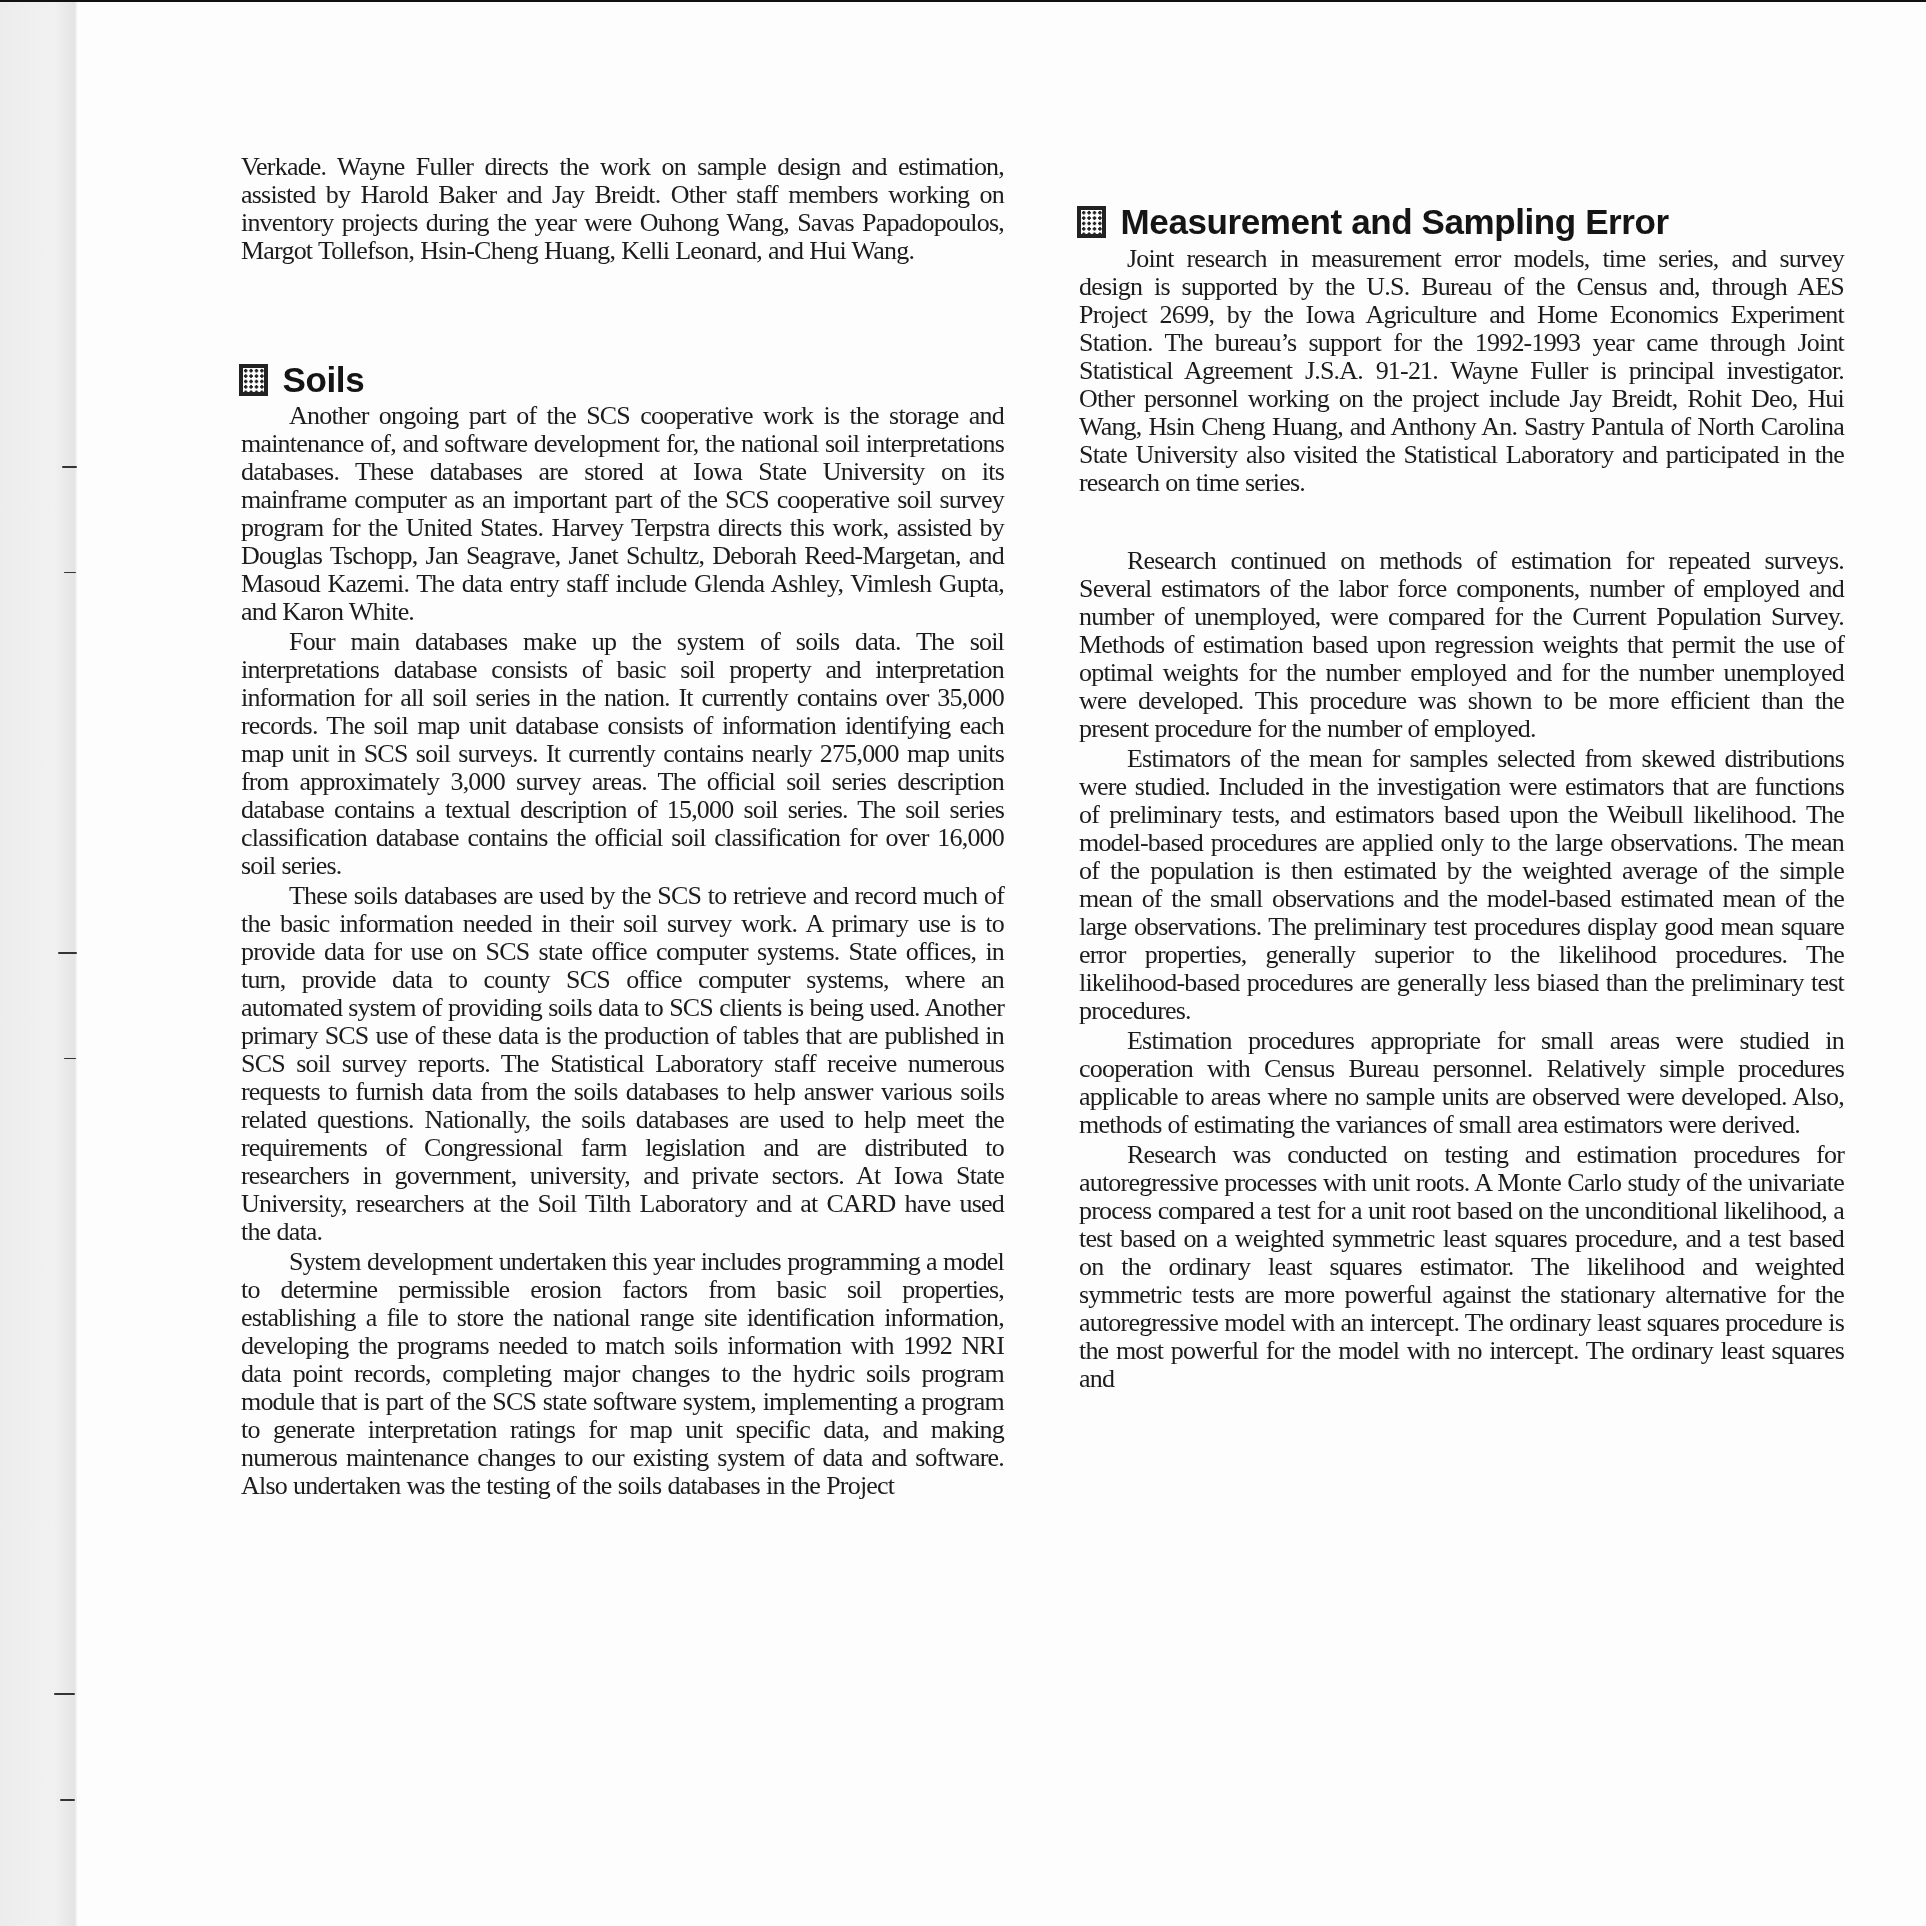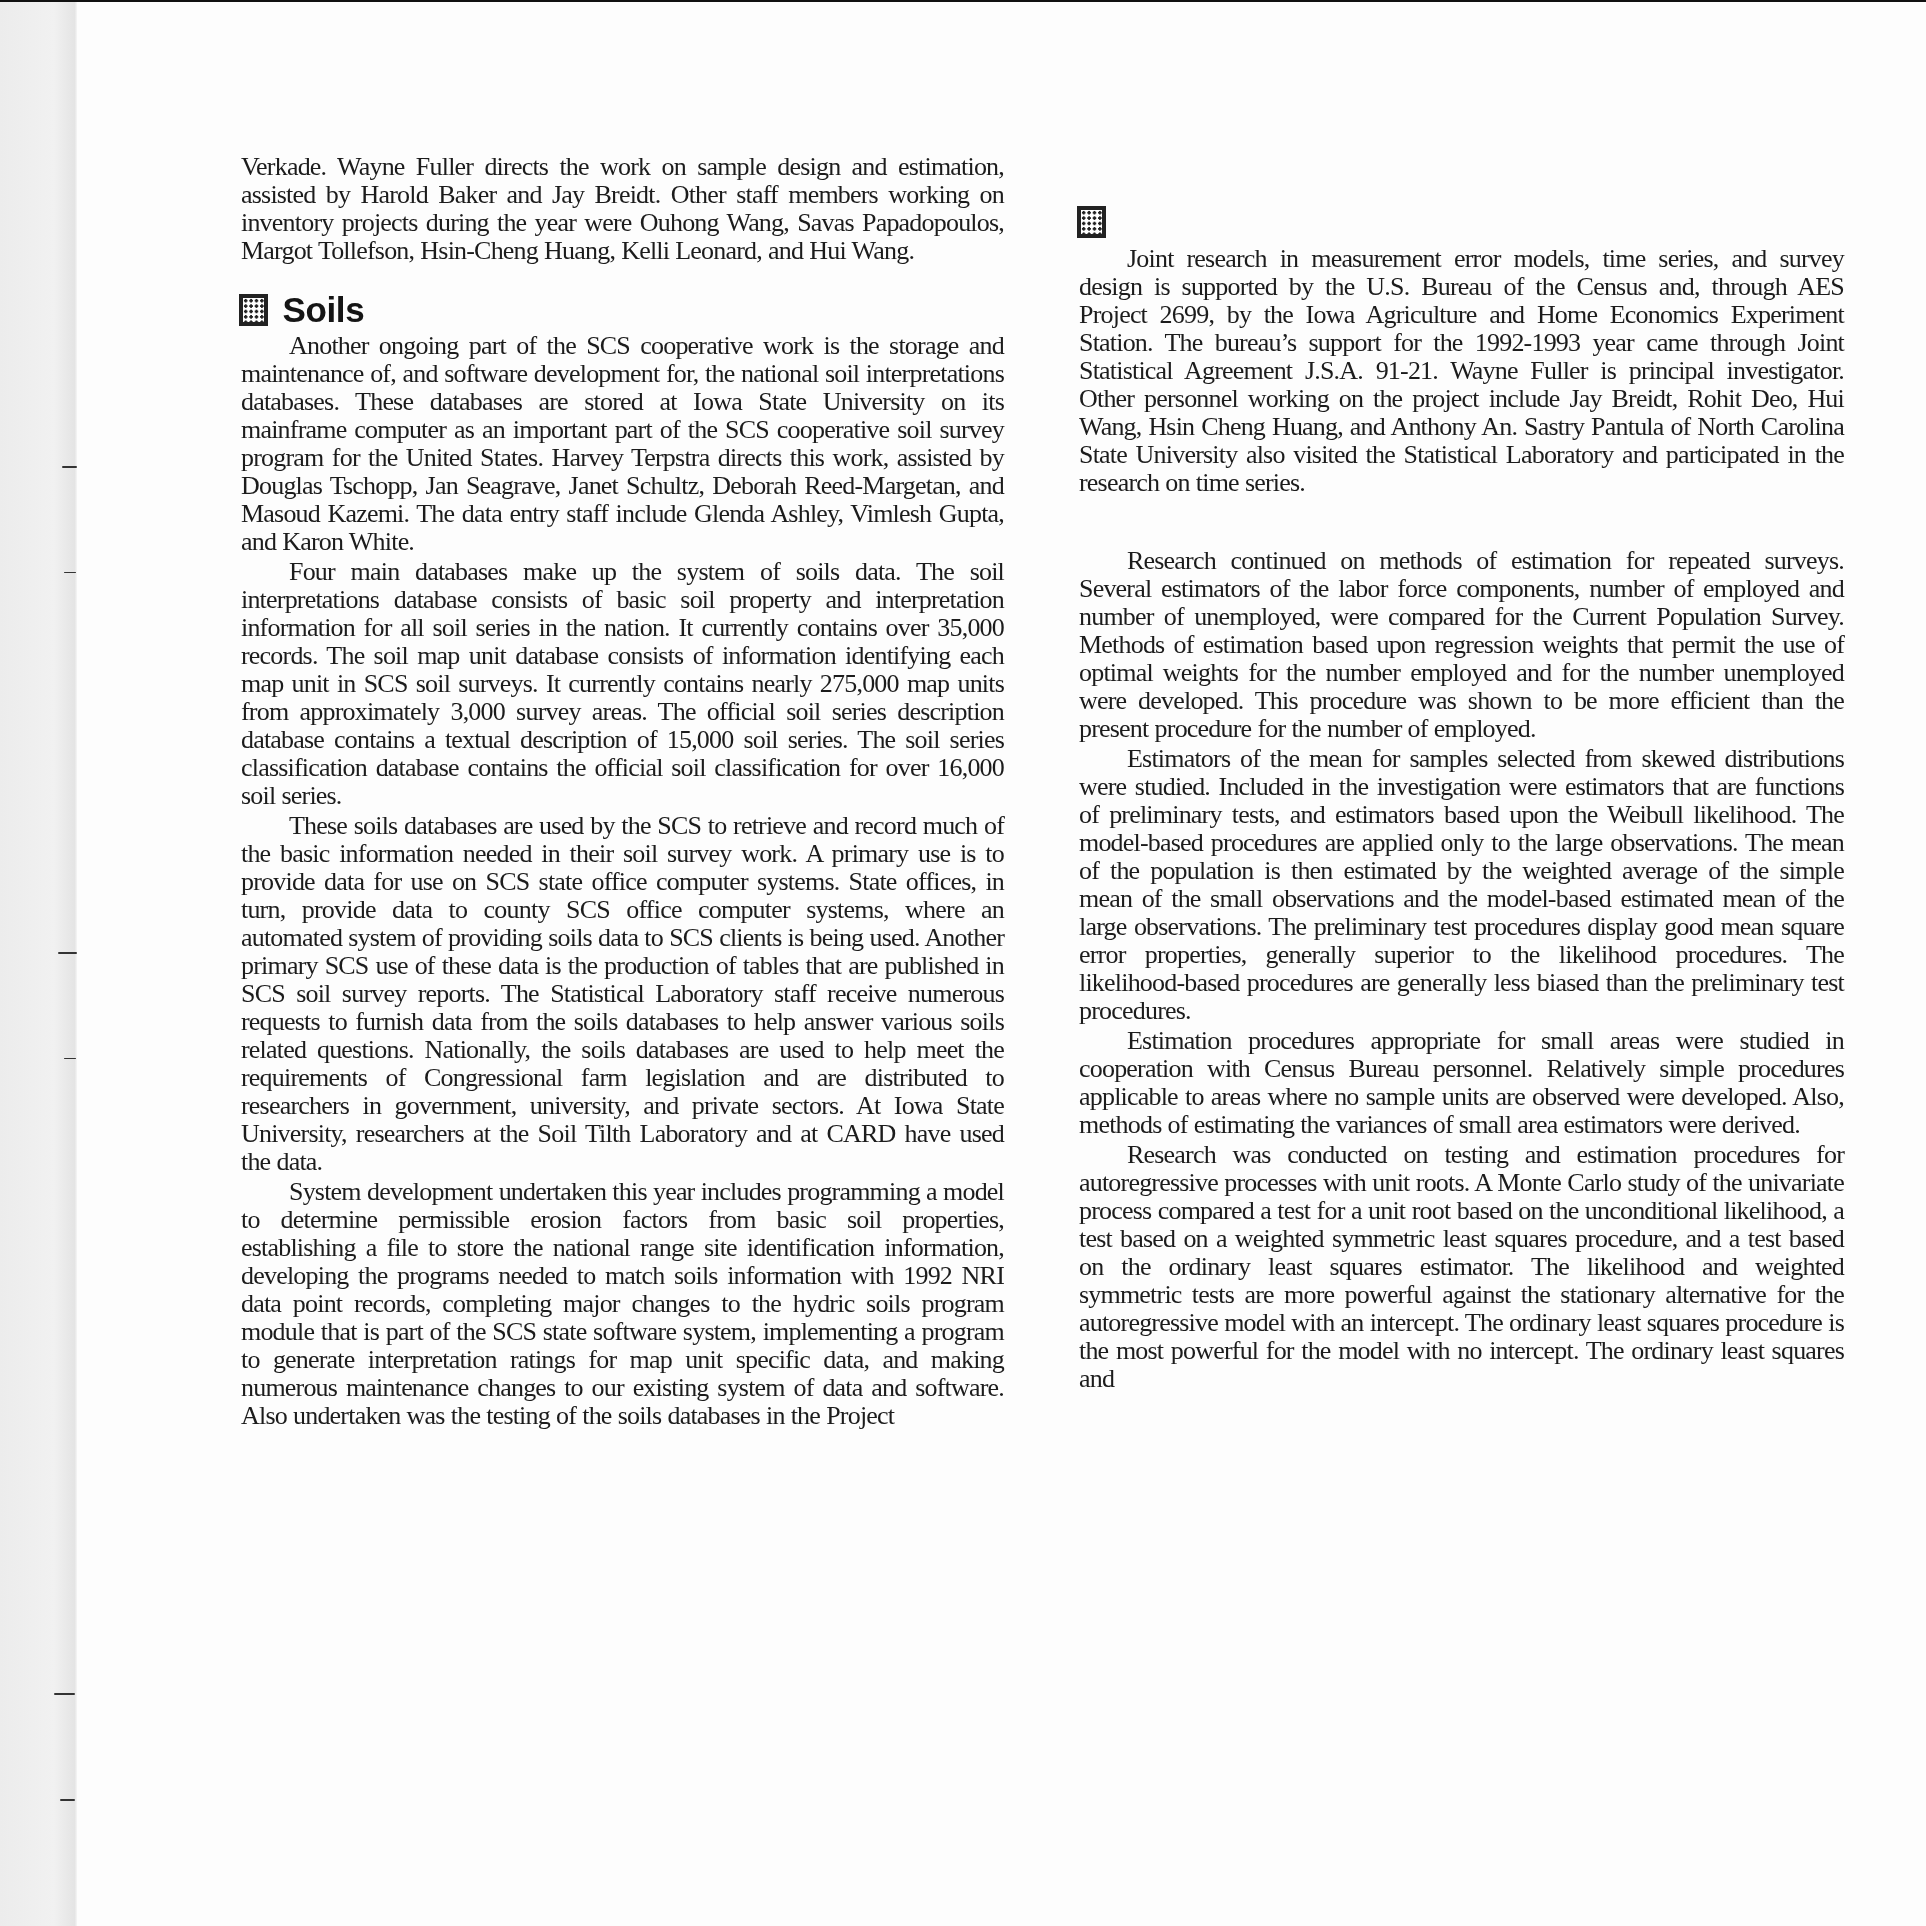--- a/index.html
+++ b/index.html
@@ -47,35 +47,36 @@
   <div class="staple-mark" style="left:64px;top:570px;width:11.6px;height:1.5px;"></div>
   <div class="staple-mark" style="left:58px;top:950px;width:18.5px;"></div>
   <div class="staple-mark" style="left:64px;top:1056px;width:11.6px;height:1.5px;"></div>
   <div class="staple-mark" style="left:54px;top:1691px;width:21px;"></div>
   <div class="staple-mark" style="left:60px;top:1797px;width:15.4px;"></div>
 </div>
 
 <div class="column col-left">
   <p class="para">Verkade. Wayne Fuller directs the work on sample design and estimation, assisted by Harold Baker and Jay Breidt. Other staff members working on inventory projects during the year were Ouhong Wang, Savas Papadopoulos, Margot Tollefson, Hsin-Cheng Huang, Kelli Leonard, and Hui Wang.</p>
 
-  <div class="section-heading" style="margin-top:24px;">
+  <div class="section-heading" style="margin-top:94px;">
     <span class="heading-icon"></span>
     <span>Soils</span>
   </div>
 
   <p class="para indent" style="margin-top:0.8px;">Another ongoing part of the SCS cooperative work is the storage and maintenance of, and software development for, the national soil interpretations databases. These databases are stored at Iowa State University on its mainframe computer as an important part of the SCS cooperative soil survey program for the United States. Harvey Terpstra directs this work, assisted by Douglas Tschopp, Jan Seagrave, Janet Schultz, Deborah Reed-Margetan, and Masoud Kazemi. The data entry staff include Glenda Ashley, Vimlesh Gupta, and Karon White.</p>
   <p class="para indent">Four main databases make up the system of soils data. The soil interpretations database consists of basic soil property and interpretation information for all soil series in the nation. It currently contains over 35,000 records. The soil map unit database consists of information identifying each map unit in SCS soil surveys. It currently contains nearly 275,000 map units from approximately 3,000 survey areas. The official soil series description database contains a textual description of 15,000 soil series. The soil series classification database contains the official soil classification for over 16,000 soil series.</p>
   <p class="para indent">These soils databases are used by the SCS to retrieve and record much of the basic information needed in their soil survey work. A primary use is to provide data for use on SCS state office computer systems. State offices, in turn, provide data to county SCS office computer systems, where an automated system of providing soils data to SCS clients is being used. Another primary SCS use of these data is the production of tables that are published in SCS soil survey reports. The Statistical Laboratory staff receive numerous requests to furnish data from the soils databases to help answer various soils related questions. Nationally, the soils databases are used to help meet the requirements of Congressional farm legislation and are distributed to researchers in government, university, and private sectors. At Iowa State University, researchers at the Soil Tilth Laboratory and at CARD have used the data.</p>
   <p class="para indent">System development undertaken this year includes programming a model to determine permissible erosion factors from basic soil properties, establishing a file to store the national range site identification information, developing the programs needed to match soils information with 1992 NRI data point records, completing major changes to the hydric soils program module that is part of the SCS state software system, implementing a program to generate interpretation ratings for map unit specific data, and making numerous maintenance changes to our existing system of data and software. Also undertaken was the testing of the soils databases in the Project</p>
 </div>
 
 <div class="column col-right">
 
   <div class="section-heading" style="margin-top:58px;">
     <span class="heading-icon"></span>
+    <span>Measurement and Sampling Error</span>
   </div>
 
   <p class="para indent" style="margin-top:1.5px;">Joint research in measurement error models, time series, and survey design is supported by the U.S. Bureau of the Census and, through AES Project 2699, by the Iowa Agriculture and Home Economics Experiment Station. The bureau’s support for the 1992-1993 year came through Joint Statistical Agreement J.S.A. 91-21. Wayne Fuller is principal investigator. Other personnel working on the project include Jay Breidt, Rohit Deo, Hui Wang, Hsin Cheng Huang, and Anthony An. Sastry Pantula of North Carolina State University also visited the Statistical Laboratory and participated in the research on time series.</p>
   <p class="para indent" style="margin-top:50px;">Research continued on methods of estimation for repeated surveys. Several estimators of the labor force components, number of employed and number of unemployed, were compared for the Current Population Survey. Methods of estimation based upon regression weights that permit the use of optimal weights for the number employed and for the number unemployed were developed. This procedure was shown to be more efficient than the present procedure for the number of employed.</p>
   <p class="para indent">Estimators of the mean for samples selected from skewed distributions were studied. Included in the investigation were estimators that are functions of preliminary tests, and estimators based upon the Weibull likelihood. The model-based procedures are applied only to the large observations. The mean of the population is then estimated by the weighted average of the simple mean of the small observations and the model-based estimated mean of the large observations. The preliminary test procedures display good mean square error properties, generally superior to the likelihood procedures. The likelihood-based procedures are generally less biased than the preliminary test procedures.</p>
   <p class="para indent">Estimation procedures appropriate for small areas were studied in cooperation with Census Bureau personnel. Relatively simple procedures applicable to areas where no sample units are observed were developed. Also, methods of estimating the variances of small area estimators were derived.</p>
   <p class="para indent">Research was conducted on testing and estimation procedures for autoregressive processes with unit roots. A Monte Carlo study of the univariate process compared a test for a unit root based on the unconditional likelihood, a test based on a weighted symmetric least squares procedure, and a test based on the ordinary least squares estimator. The likelihood and weighted symmetric tests are more powerful against the stationary alternative for the autoregressive model with an intercept. The ordinary least squares procedure is the most powerful for the model with no intercept. The ordinary least squares and</p>
 </div>
 
 

